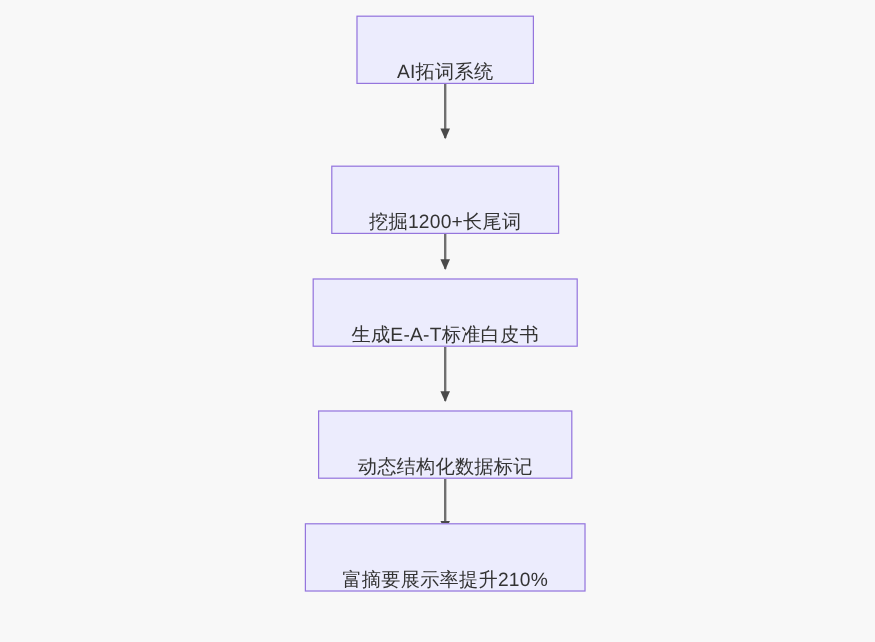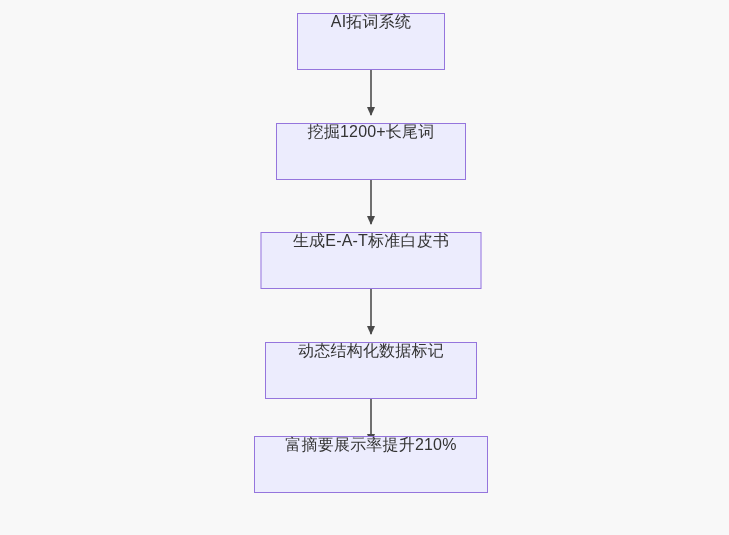--- a/index.html
+++ b/index.html
@@ -21,21 +21,21 @@
   .node {
     position: absolute;
     box-sizing: border-box;
     background: #ececfd;
     border: 1.4px solid #9575dd;
     color: #333333;
     font-size: 16px;
     line-height: 1;
     letter-spacing: 0.2px;
     display: flex;
-    align-items: flex-start;
+    align-items: flex-end;
     justify-content: center;
     white-space: nowrap;
     transform: translateX(-50%);
   }
   .node-label {
     display: block;
   }
   .edge-layer {
     position: absolute;
     left: 0;
@@ -67,21 +67,21 @@
     </g>
     <g>
       <line x1="371" y1="399" x2="371" y2="442" stroke="#707070" stroke-width="2" marker-end="url(#arrowhead)"></line>
     </g>
   </svg>
 
   <div class="node" style="left:371px; top:13px; width:148px; height:57px;">
     <span class="node-label">AI拓词系统</span>
   </div>
 
-  <div class="node" style="left:371px; top:123px; width:190px; height:57px;">
+  <div class="node" style="left:371px; top:138px; width:190px; height:57px;">
     <span class="node-label">挖掘1200+长尾词</span>
   </div>
 
   <div class="node" style="left:371px; top:342px; width:212px; height:57px;">
     <span class="node-label">动态结构化数据标记</span>
   </div>
 
   <div class="node" style="left:371px; top:232px; width:221px; height:57px;">
     <span class="node-label">生成E-A-T标准白皮书</span>
   </div>

